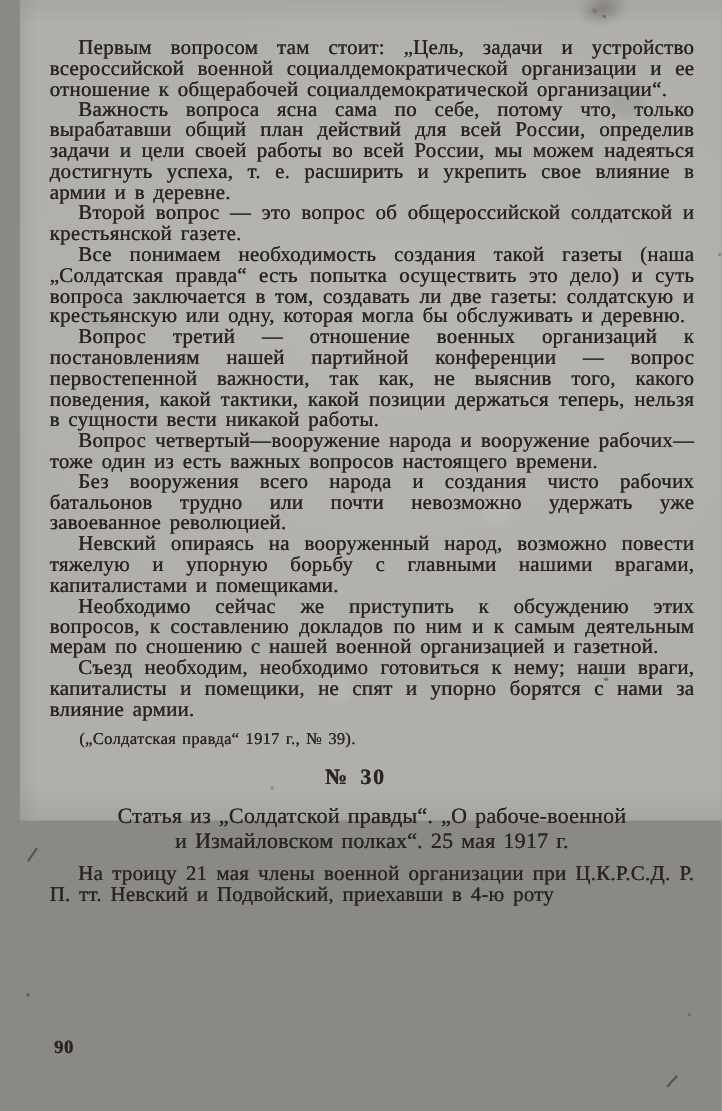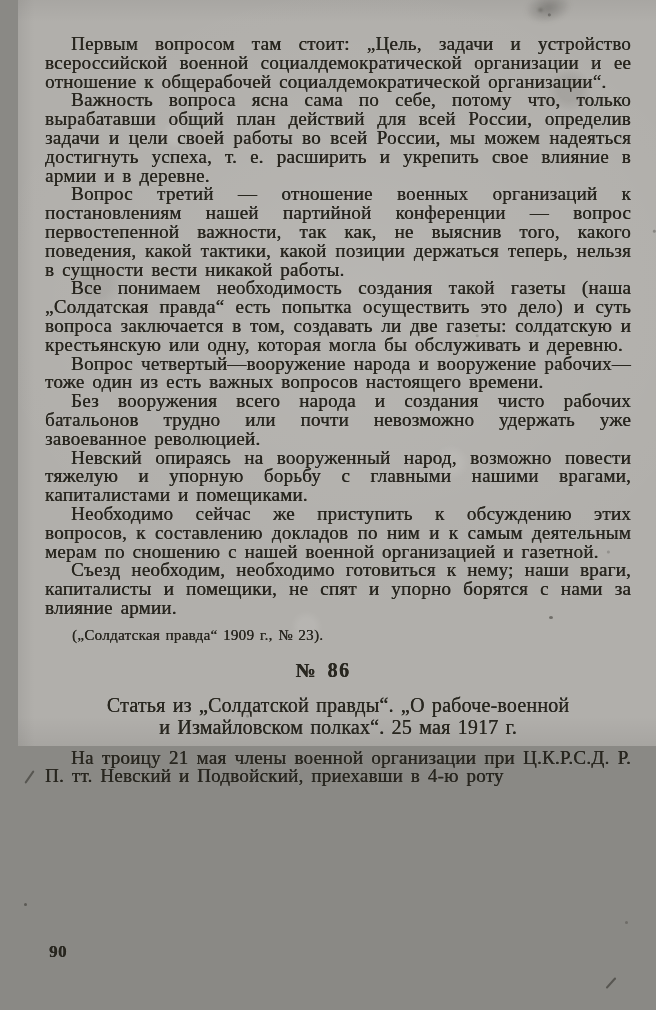--- a/index.html
+++ b/index.html
@@ -112,31 +112,32 @@
   <div class="scratch scratch-bottom"></div>
   <div class="speck speck-1"></div>
   <div class="speck speck-2"></div>
   <div class="speck speck-3"></div>
   <div class="speck speck-4"></div>
 
   <div class="content">
 
     <p class="body-par">Первым вопросом там стоит: „Цель, задачи и устройство всероссийской военной социалдемократической организации и ее отношение к общерабочей социалдемократической организации“.</p>
     <p class="body-par">Важность вопроса ясна сама по себе, потому что, только вырабатавши общий план действий для всей России, определив задачи и цели своей работы во всей России, мы можем надеяться достигнуть успеха, т. е. расширить и укрепить свое влияние в армии и в деревне.</p>
+    <p class="body-par">Второй вопрос — это вопрос об общероссийской солдатской и крестьянской газете.</p>
+    <p class="body-par">Все понимаем необходимость создания такой газеты (наша „Солдатская правда“ есть попытка осуществить это дело) и суть вопроса заключается в том, создавать ли две газеты: солдатскую и крестьянскую или одну, которая могла бы обслуживать и деревню.</p>
     <p class="body-par">Вопрос третий — отношение военных организаций к постановлениям нашей партийной конференции — вопрос первостепенной важности, так как, не выяснив того, какого поведения, какой тактики, какой позиции держаться теперь, нельзя в сущности вести никакой работы.</p>
-    <p class="body-par">Все понимаем необходимость создания такой газеты (наша „Солдатская правда“ есть попытка осуществить это дело) и суть вопроса заключается в том, создавать ли две газеты: солдатскую и крестьянскую или одну, которая могла бы обслуживать и деревню.</p>
     <p class="body-par">Вопрос четвертый—вооружение народа и вооружение рабочих—тоже один из есть важных вопросов настоящего времени.</p>
     <p class="body-par">Без вооружения всего народа и создания чисто рабочих батальонов трудно или почти невозможно удержать уже завоеванное революцией.</p>
     <p class="body-par">Невский опираясь на вооруженный народ, возможно повести тяжелую и упорную борьбу с главными нашими врагами, капиталистами и помещиками.</p>
     <p class="body-par">Необходимо сейчас же приступить к обсуждению этих вопросов, к составлению докладов по ним и к самым деятельным мерам по сношению с нашей военной организацией и газетной.</p>
     <p class="body-par">Съезд необходим, необходимо готовиться к нему; наши враги, капиталисты и помещики, не спят и упорно борятся с нами за влияние армии.</p>
 
-    <p class="footnote">(„Солдатская правда“ 1909 г., № 23).</p>
+    <p class="footnote">(„Солдатская правда“ 1917 г., № 39).</p>
 
-    <h2 class="num-heading">№ 86</h2>
+    <h2 class="num-heading">№ 30</h2>
 
     <h3 class="article-title">
       <span class="title-line">Статья из „Солдатской правды“. „О рабоче-военной</span>
       <span class="title-line">и Измайловском полках“. 25 мая 1917 г.</span>
     </h3>
 
     <p class="body-par continuation">На троицу 21 мая члены военной организации при Ц.К.Р.С.Д. Р. П. тт. Невский и Подвойский, приехавши в 4-ю роту</p>
 
   </div>
 

